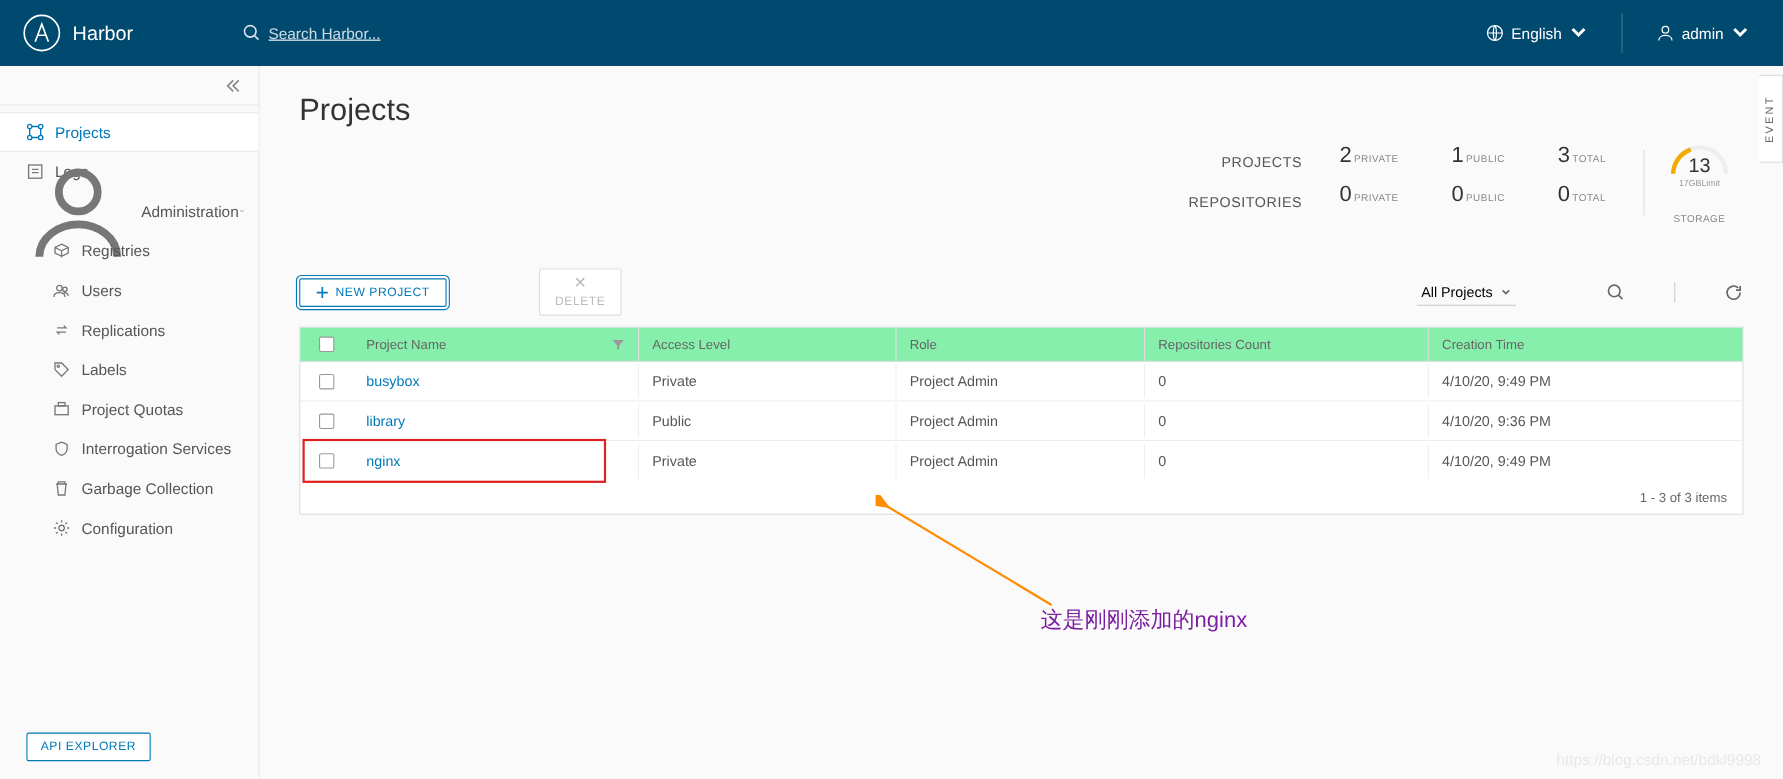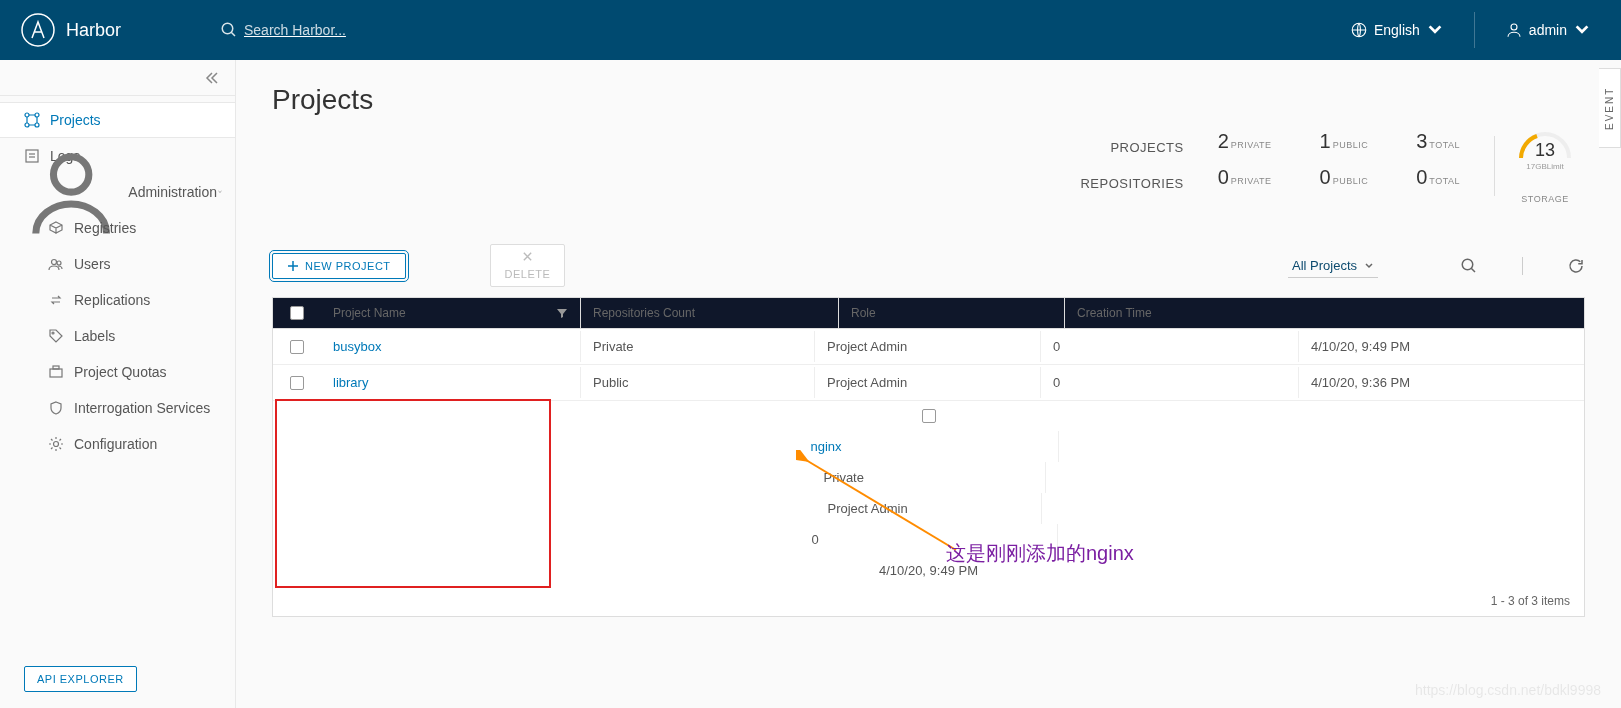--- a/index.html
+++ b/index.html
@@ -53,31 +53,31 @@
 .storage-num { font-size: 18px; color: #333; position: absolute; top: 12px; left: 0; right: 0; }
 .storage-limit { font-size: 8px; color: #999; margin-top: 2px; }
 .storage-label { font-size: 9px; letter-spacing: 0.5px; color: #888; margin-top: 23px; }
 
 
 .toolbar { display: flex; align-items: center; margin-bottom: 10px; gap: 36px; }
 .btn { border: 1px solid; border-radius: 2px; padding: 6px 14px; font-size: 11px; letter-spacing: 0.5px; cursor: pointer; display: inline-flex; align-items: center; gap: 6px; }
 .btn-primary { color: #0079b8; border-color: #0079b8; background: #fff; outline: 1px solid #0079b8; outline-offset: 2px; }
 .btn-disabled { color: #bbb; border-color: #ddd; background: #fff; cursor: not-allowed; flex-direction: column; }
 .toolbar .spacer { flex: 1; }
-.filter-select { border: none; border-bottom: 1px solid #ccc; background: transparent; font-size: 13px; padding: 4px 20px 4px 4px; color: #0c4a6e; cursor: pointer; appearance: none; }
+.filter-select { border: none; border-bottom: 1px solid #ccc; background: transparent; font-size: 13px; padding: 4px 20px 4px 4px; color: #000000; cursor: pointer; appearance: none; }
 .filter-wrap { position: relative; display: flex; align-items: center; }
 .filter-wrap svg.chev { position: absolute; right: 4px; width: 10px; height: 10px; pointer-events: none; }
 .tool-icon { width: 18px; height: 18px; cursor: pointer; color: #666; }
 .tool-sep { width: 1px; height: 18px; background: #ccc; margin: 0 8px; }
 
 
 .datagrid { border: 1px solid #ddd; background: #fff; }
-.dg-head { display: flex; border-bottom: 1px solid #ddd; background: #0f172a; }
+.dg-head { display: flex; border-bottom: 1px solid #ddd; background: #86efac; }
 .dg-row { display: flex; border-bottom: 1px solid #eee; min-height: 36px; align-items: center; }
-.dg-row:last-child { border-bottom: none; flex-direction: column; }
+.dg-row:last-child { border-bottom: none; }
 .dg-cell { padding: 8px 12px; font-size: 13px; display: flex; align-items: center; }
 .dg-head .dg-cell { font-size: 12px; color: #666; font-weight: 400; }
 .col-check { width: 48px; justify-content: center; }
 .col-name { width: 260px; border-right: 1px solid #eee; position: relative; }
 .dg-head .col-name { border-right: 1px solid #ddd; }
 .col-access { width: 234px; border-right: 1px solid #eee; }
 .dg-head .col-access { border-right: 1px solid #ddd; }
 .col-role { width: 226px; border-right: 1px solid #eee; }
 .dg-head .col-role { border-right: 1px solid #ddd; }
 .col-repo { width: 258px; border-right: 1px solid #eee; }
@@ -87,21 +87,21 @@
 .checkbox { width: 14px; height: 14px; border: 1px solid #999; border-radius: 2px; background: #fff; cursor: pointer; }
 .project-link { color: #0079b8; cursor: pointer; }
 .dg-footer { text-align: right; padding: 8px 14px; font-size: 12px; color: #666; }
 
 
 .dg-row.highlighted { position: relative; }
 .dg-row.highlighted .highlight-box { position: absolute; left: 2px; top: -2px; height: calc(100% + 4px); width: 276px; border: 2px solid #e02020; pointer-events: none; }
 
 
 .annotation { position: absolute; left: 560px; top: 390px; pointer-events: none; }
-.annotation-text { position: absolute; left: 710px; top: 480px; font-size: 20px; color: #7b1fa2; pointer-events: none; white-space: nowrap; }
+.annotation-text { position: absolute; left: 710px; top: 490px; font-size: 20px; color: #7b1fa2; pointer-events: none; white-space: nowrap; }
 
 
 .event-tab { position: absolute; right: 0; top: 8px; width: 22px; height: 80px; background: #fff; border: 1px solid #ddd; border-right: none; writing-mode: vertical-lr; transform: rotate(180deg); display: flex; align-items: center; justify-content: center; font-size: 10px; letter-spacing: 2px; color: #666; cursor: pointer; }
 
 
 .watermark { position: absolute; right: 20px; bottom: 10px; font-size: 14px; color: rgba(0,0,0,0.08); pointer-events: none; }
 </style>
 </head>
 <body>
 
@@ -217,20 +217,26 @@
         <span>Project Quotas</span>
       </div>
       <div class="nav-item sub">
         <svg viewBox="0 0 16 16" fill="none" stroke="#777" stroke-width="1.2">
             <path d="M8 2l5 2v4c0 3-2 5-5 6-3-1-5-3-5-6V4z"></path>
           </svg>
         <span>Interrogation Services</span>
       </div>
       <div class="nav-item sub">
         <svg viewBox="0 0 16 16" fill="none" stroke="#777" stroke-width="1.2">
+            <path d="M3 4h10M5 4V2h6v2M4 4l1 10h6l1-10"></path>
+          </svg>
+        <span>Garbage Collection</span>
+      </div>
+      <div class="nav-item sub">
+        <svg viewBox="0 0 16 16" fill="none" stroke="#777" stroke-width="1.2">
             <circle cx="8" cy="8" r="2.5"></circle>
             <path d="M8 1v2M8 13v2M1 8h2M13 8h2M3 3l1.5 1.5M11.5 11.5L13 13M13 3l-1.5 1.5M4.5 11.5L3 13"></path>
           </svg>
         <span>Configuration</span>
       </div>
     </div>
     <div class="sidebar-footer">
       <button class="api-btn">API EXPLORER</button>
     </div>
   </div>
@@ -325,25 +331,28 @@
       <div class="dg-head">
         <div class="dg-cell col-check">
             <div class="checkbox"></div>
           </div>
         <div class="dg-cell col-name">
           <span>Project Name</span>
           <svg viewBox="0 0 12 12" fill="#999">
               <path d="M1 2h10L7 7v3l-2 1V7z"></path>
             </svg>
         </div>
+        <div class="dg-cell col-access">
+            <span>Access Level</span>
+          </div>
+        <div class="dg-cell col-role">
+            <span>Role</span>
+          </div>
         <div class="dg-cell col-repo">
             <span>Repositories Count</span>
-          </div>
-        <div class="dg-cell col-role">
-            <span>Role</span>
           </div>
         <div class="dg-cell col-time">
             <span>Creation Time</span>
           </div>
       </div>
       <div id="table-body">
           <div class="dg-row">
             <div class="dg-cell col-check">
               <div class="checkbox"></div>
             </div>

